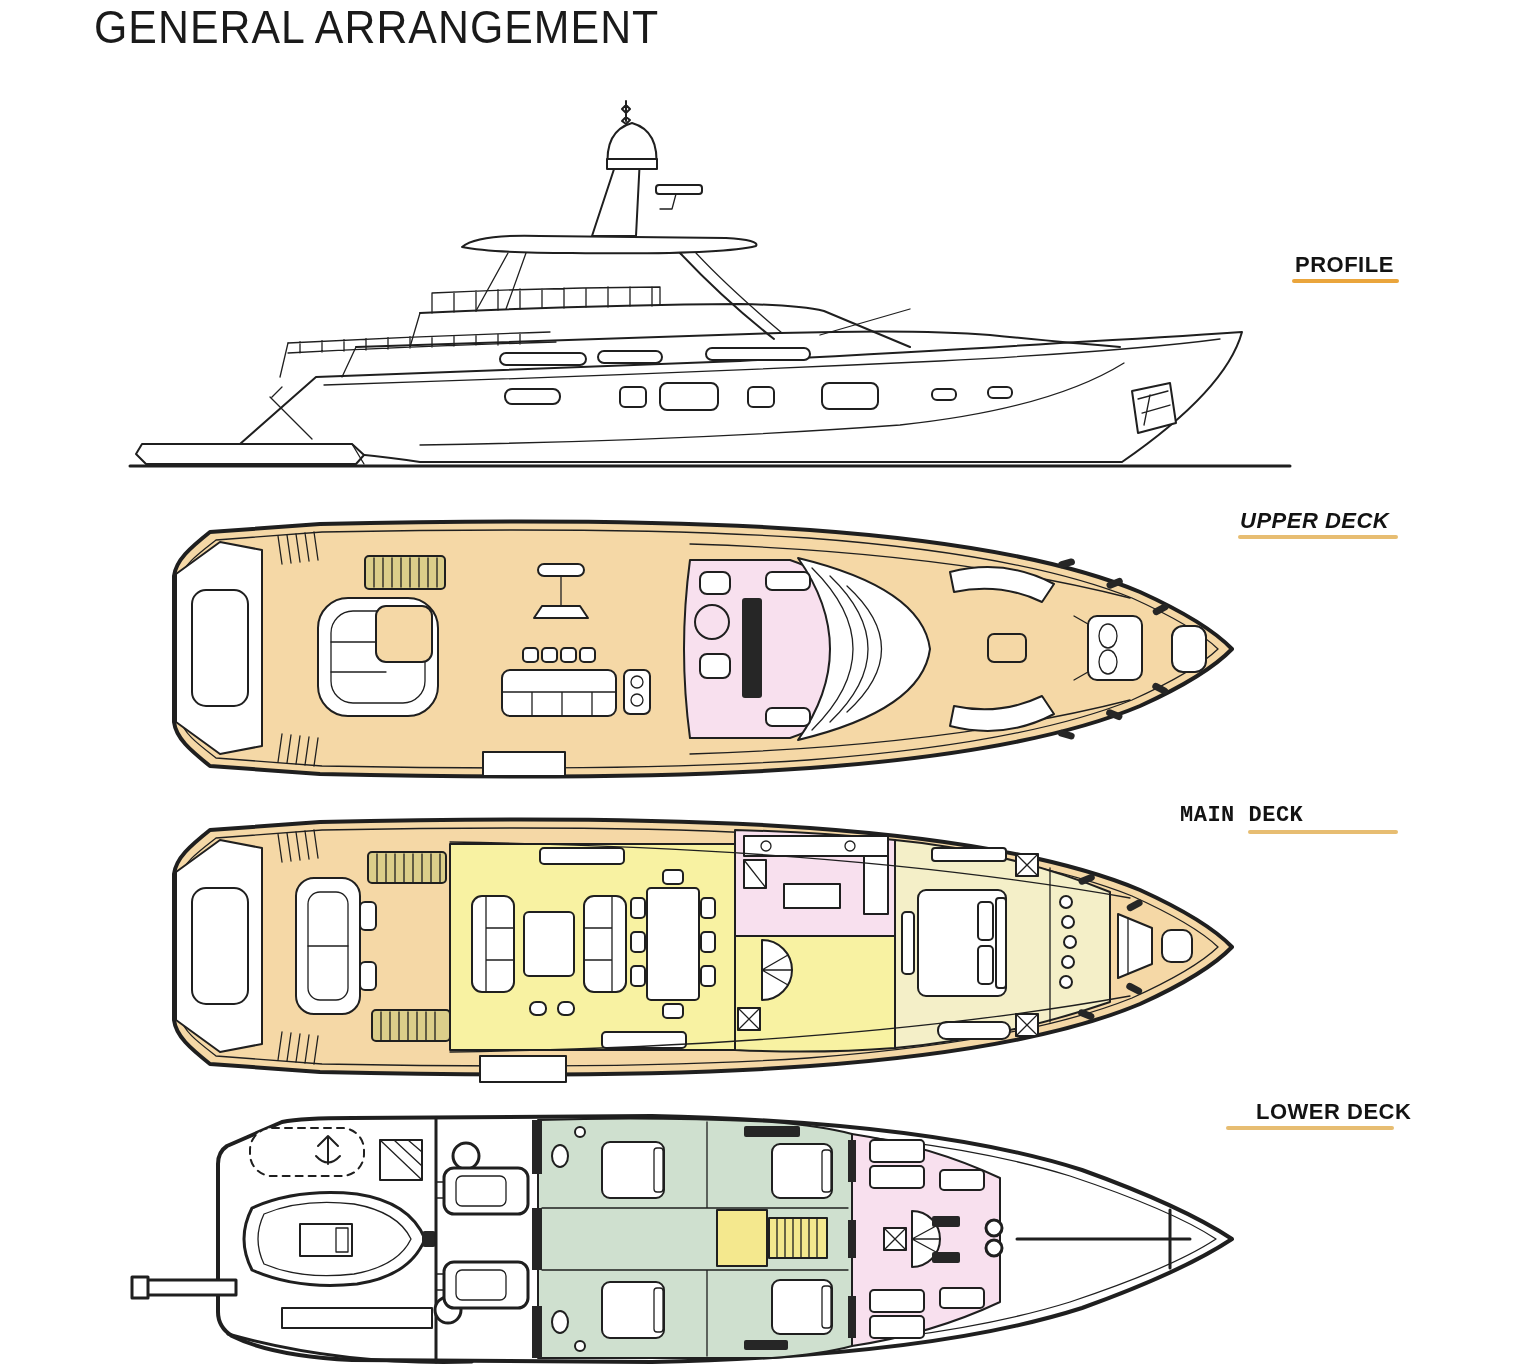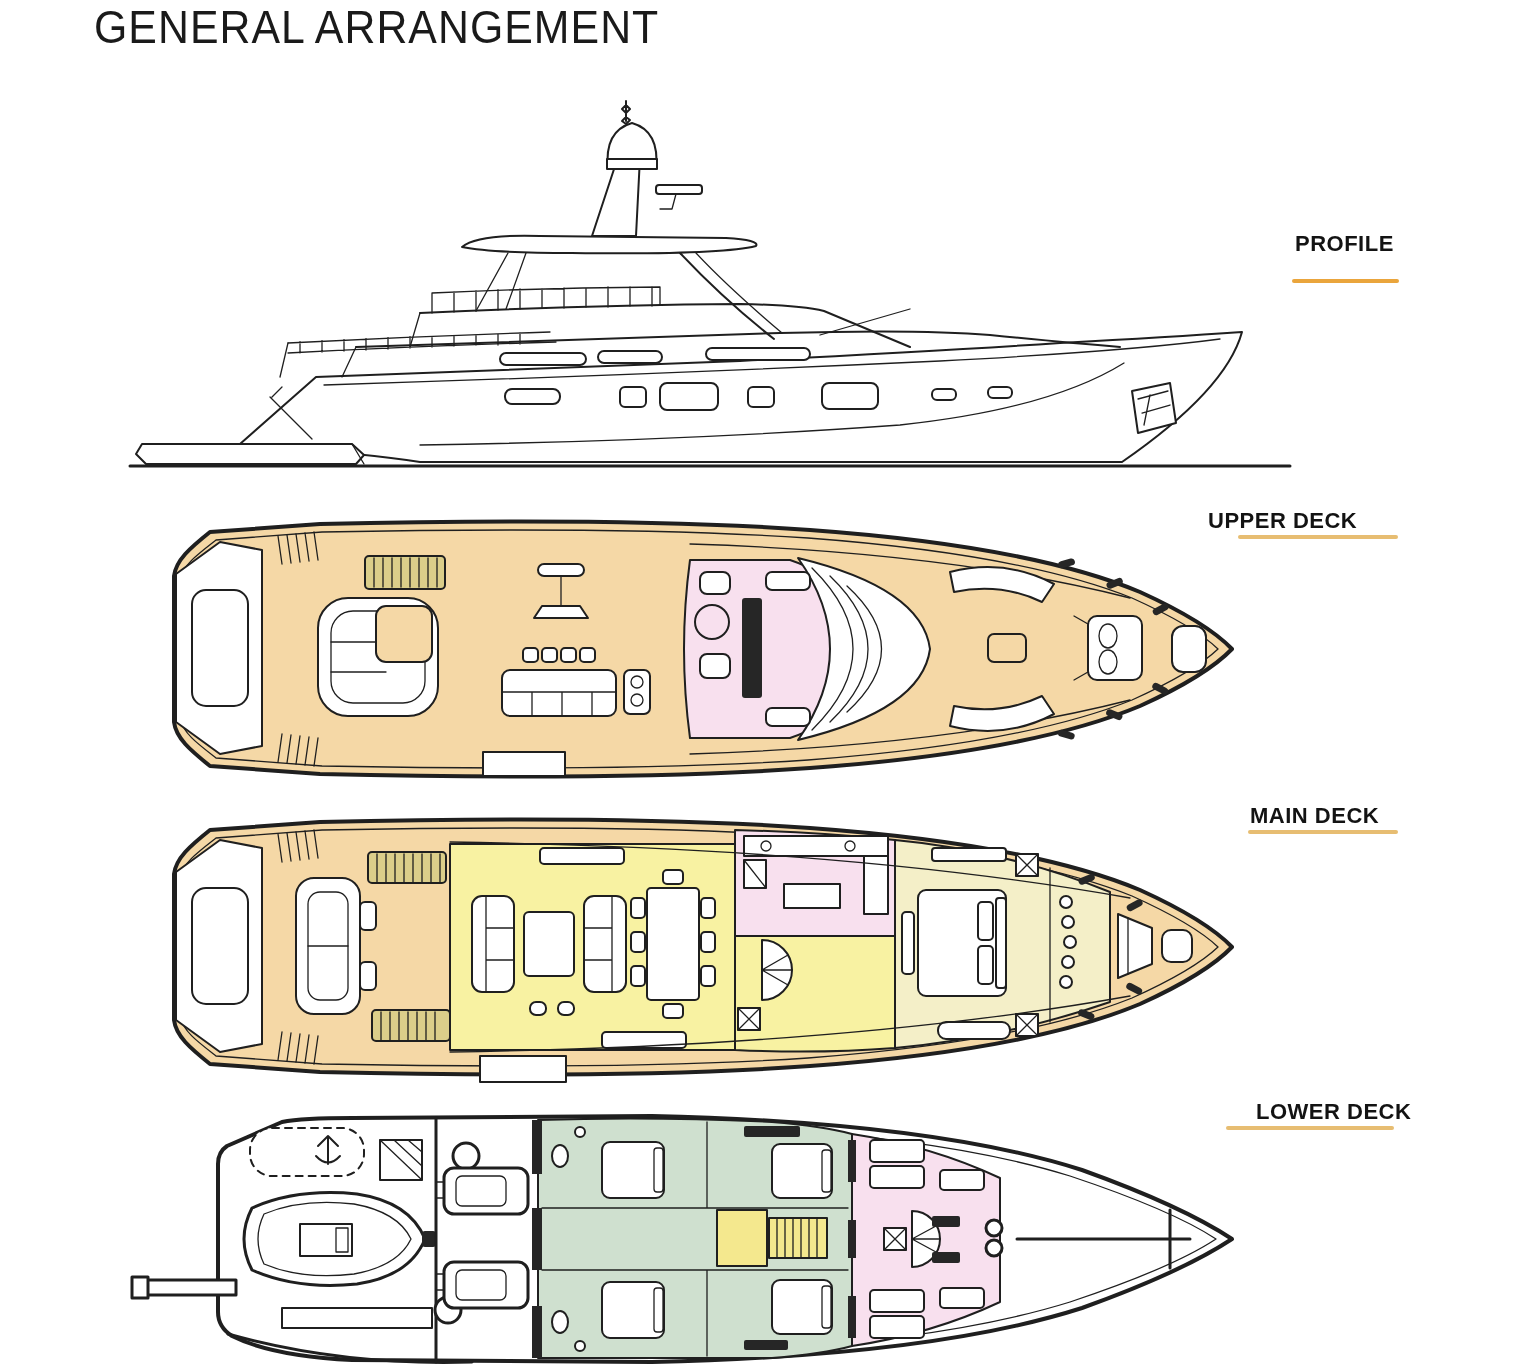--- a/index.html
+++ b/index.html
@@ -29,21 +29,21 @@
   .fdark{fill:var(--dark);stroke:none;}
   .dash{stroke-dasharray:7 6;}
 </style>
 </head>
 <body>
 
 <div id="page">
 
   <div id="title">GENERAL ARRANGEMENT</div>
 
-  <div class="view-label" style="left:1295px;top:231px;">PROFILE</div>
+  <div class="view-label" style="left:1295px;top:252px;">PROFILE</div>
   <div class="rule profile" style="left:1292px;top:279px;width:107px;"></div>
 
   <svg viewBox="0 0 1180 380" style="left:120px;top:95px;width:1180px;height:380px;">
 
     <line class="s3" x1="10" y1="371" x2="1170" y2="371"></line>
 
     <g>
       <path class="s fw" d="M120,349 L196,282 Q420,274 620,266 Q820,256 940,248 Q1050,242 1122,237
                             C1108,288 1044,338 1002,367 L300,367 Q240,358 120,349 Z"></path>
       <path class="s fw" d="M22,349 L232,349 L244,360 L236,369 L26,369 L16,359 Z"></path>
@@ -94,21 +94,21 @@
     <g>
       <path class="s fw" d="M472,141 L498,62 L520,62 L516,141 Z"></path>
       <path class="s fw" d="M488,74 Q484,36 512,28 Q540,36 536,74 Z"></path>
       <rect class="s fw" x="487" y="64" width="50" height="10"></rect>
       <path class="s" d="M506,26 V6 M506,10 l4,4 -4,4 -4,-4 Z M506,22 l4,3 -4,4 -4,-3 Z"></path>
       <rect class="s fw" x="536" y="90" width="46" height="9" rx="3"></rect>
       <path class="s1" d="M556,99 L552,114 L540,114"></path>
     </g>
   </svg>
 
-  <div class="view-label" style="left:1208px;top:508px;">UPPER DECK</div>
+  <div class="view-label" style="left:1240px;top:508px;font-style:italic;">UPPER DECK</div>
   <div class="rule deck" style="left:1238px;top:535px;width:160px;"></div>
 
   <svg viewBox="0 0 1090 258" style="left:150px;top:520px;width:1090px;height:258px;">
 
     <path class="s4 ftan" d="M60,12 C40,28 26,40 24,56 L24,202 C26,218 40,230 60,246 L170,254
           Q480,261 660,248 Q880,232 990,186 Q1056,156 1082,129 Q1056,102 990,72 Q880,26 660,10 Q480,-3 170,4 Z"></path>
     <path class="s1" d="M66,20 C48,34 33,45 31,58 L31,200 C33,213 48,224 66,238 L172,246
           Q480,252 658,240 Q872,224 982,180 Q1044,152 1068,129 Q1044,106 982,78 Q872,34 658,18 Q480,6 172,12 Z"></path>
 
     <path class="s fw" d="M26,54 L70,22 L112,30 L112,226 L70,234 L26,202 Z"></path>
@@ -181,21 +181,21 @@
       <rect class="fdark" x="908" y="40" width="17" height="7" rx="3.5" transform="rotate(-16 916 43)"></rect>
       <rect class="fdark" x="956" y="60" width="17" height="7" rx="3.5" transform="rotate(-22 964 63)"></rect>
       <rect class="fdark" x="1002" y="86" width="17" height="7" rx="3.5" transform="rotate(-28 1010 89)"></rect>
       <rect class="fdark" x="908" y="211" width="17" height="7" rx="3.5" transform="rotate(16 916 214)"></rect>
       <rect class="fdark" x="956" y="191" width="17" height="7" rx="3.5" transform="rotate(22 964 194)"></rect>
       <rect class="fdark" x="1002" y="165" width="17" height="7" rx="3.5" transform="rotate(28 1010 168)"></rect>
     </g>
     <rect class="s fw" x="333" y="232" width="82" height="24"></rect>
   </svg>
 
-  <div class="view-label" style="left:1250px;top:803px;">MAIN DECK</div>
+  <div class="view-label" style="left:1180px;top:803px;font-family:Liberation Mono, monospace;">MAIN DECK</div>
   <div class="rule deck" style="left:1248px;top:830px;width:150px;"></div>
 
   <svg viewBox="0 0 1090 272" style="left:150px;top:818px;width:1090px;height:272px;">
     <path class="s4 ftan" d="M60,12 C40,28 26,40 24,56 L24,202 C26,218 40,230 60,246 L170,254
           Q480,261 660,248 Q880,232 990,186 Q1056,156 1082,129 Q1056,102 990,72 Q880,26 660,10 Q480,-3 170,4 Z"></path>
     <path class="s1" d="M66,20 C48,34 33,45 31,58 L31,200 C33,213 48,224 66,238 L172,246
           Q480,252 658,240 Q872,224 982,180 Q1044,152 1068,129 Q1044,106 982,78 Q872,34 658,18 Q480,6 172,12 Z"></path>
 
     <rect class="s fyel" x="300" y="26" width="285" height="206"></rect>
     <path class="s fpink" d="M585,12 Q668,14 745,22 L745,118 L585,118 Z"></path>

